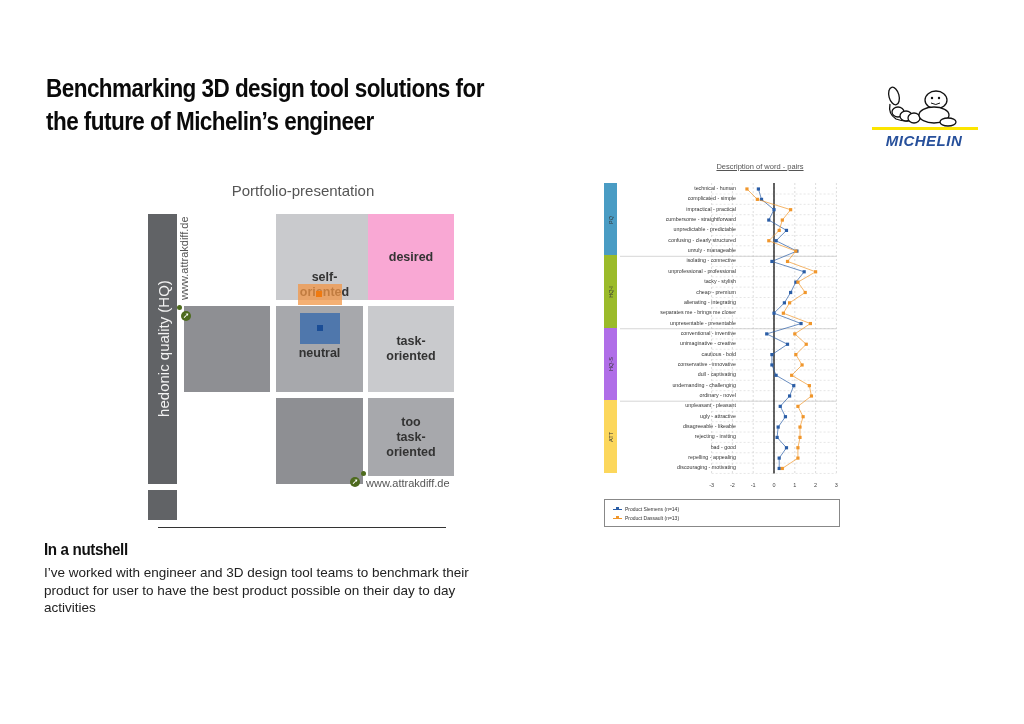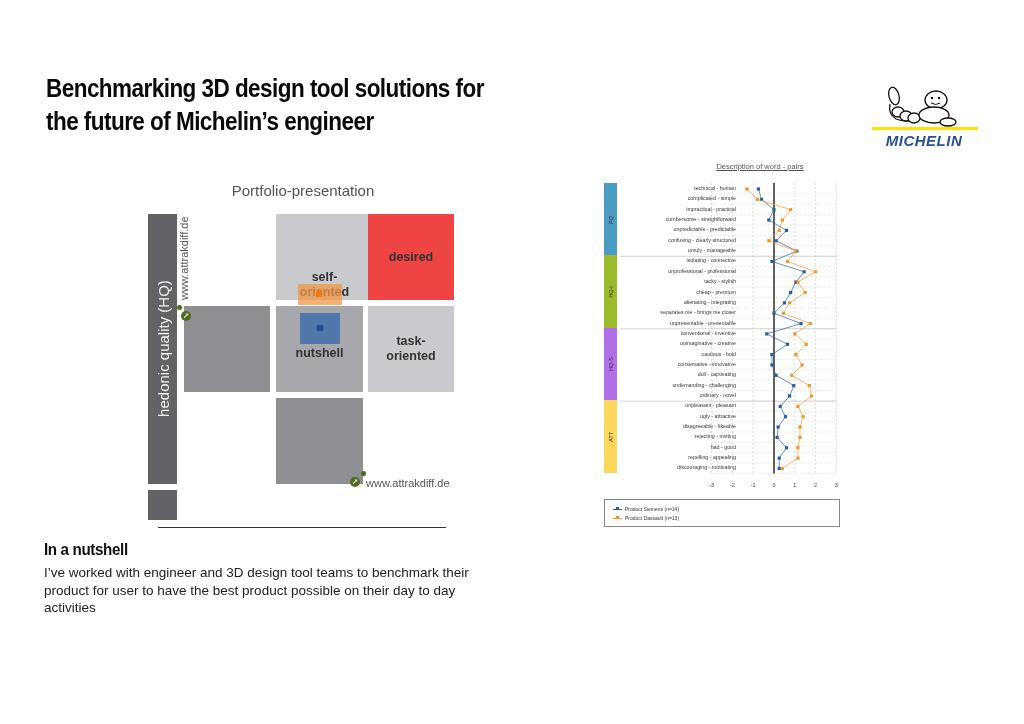--- a/index.html
+++ b/index.html
@@ -77,36 +77,39 @@
   <div class="hq-bar">
     <div class="hq-label">hedonic quality (HQ)</div>
   </div>
   <div class="attr-v">
       <span>www.attrakdiff.de</span>
     </div>
 
   <div class="cell" style="left:128px;top:0;width:97px;height:86px;background:#c9cacd;align-items:flex-end;padding-top:20px;box-sizing:border-box;">
       <span style="display:block;width:60px">self-oriented</span>
     </div>
-  <div class="cell" style="left:220px;top:0;width:86px;height:86px;background:#ef4444;">
+  <div class="cell" style="left:220px;top:0;width:86px;height:86px;background:#f9a8d4;">
       <span>desired</span>
     </div>
 
   <div class="cell" style="left:36px;top:92px;width:86px;height:86px;background:#8e8f93;">
       <span></span>
     </div>
   <div class="cell" style="left:128px;top:92px;width:87px;height:86px;background:#a7a8ac;align-items:flex-start;padding-top:40px;box-sizing:border-box;">
-      <span>nutshell</span>
+      <span>neutral</span>
     </div>
   <div class="cell" style="left:220px;top:92px;width:86px;height:86px;background:#c9cacd;">
       <span style="display:block;width:50px">task-oriented</span>
     </div>
 
   <div class="cell" style="left:128px;top:184px;width:87px;height:86px;background:#8e8f93;">
       <span></span>
+    </div>
+  <div class="cell" style="left:220px;top:184px;width:86px;height:78px;background:#a7a8ac;">
+      <span style="display:block;width:50px">too task-oriented</span>
     </div>
 
   <div class="rect" style="left:150px;top:70px;width:44px;height:21px;background:rgba(242,150,70,0.75);"></div>
   <div class="pt" style="left:168px;top:77px;background:#f07a10;"></div>
   <div class="rect" style="left:152px;top:99px;width:40px;height:31px;background:#4f77ac;"></div>
   <div class="pt" style="left:169px;top:111px;background:#1a4d96;"></div>
 
   <div class="dot" style="left:29px;top:91px;"></div>
   <div class="circ" style="left:33px;top:97px;">➚</div>
   <div class="dot" style="left:213px;top:257px;"></div>

